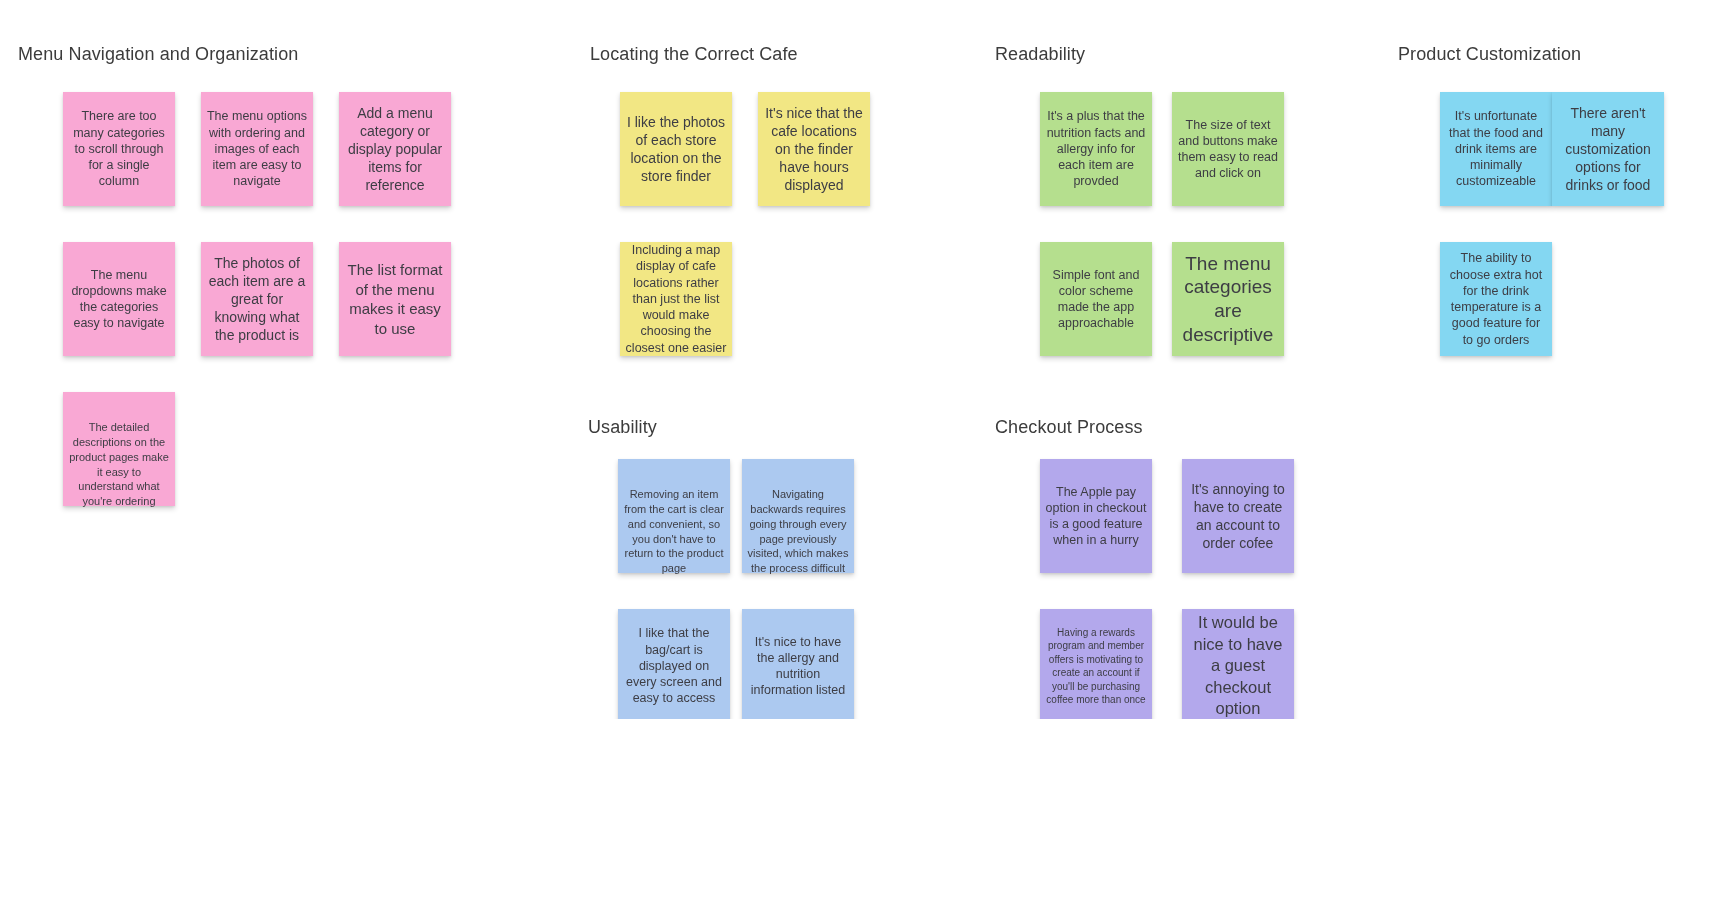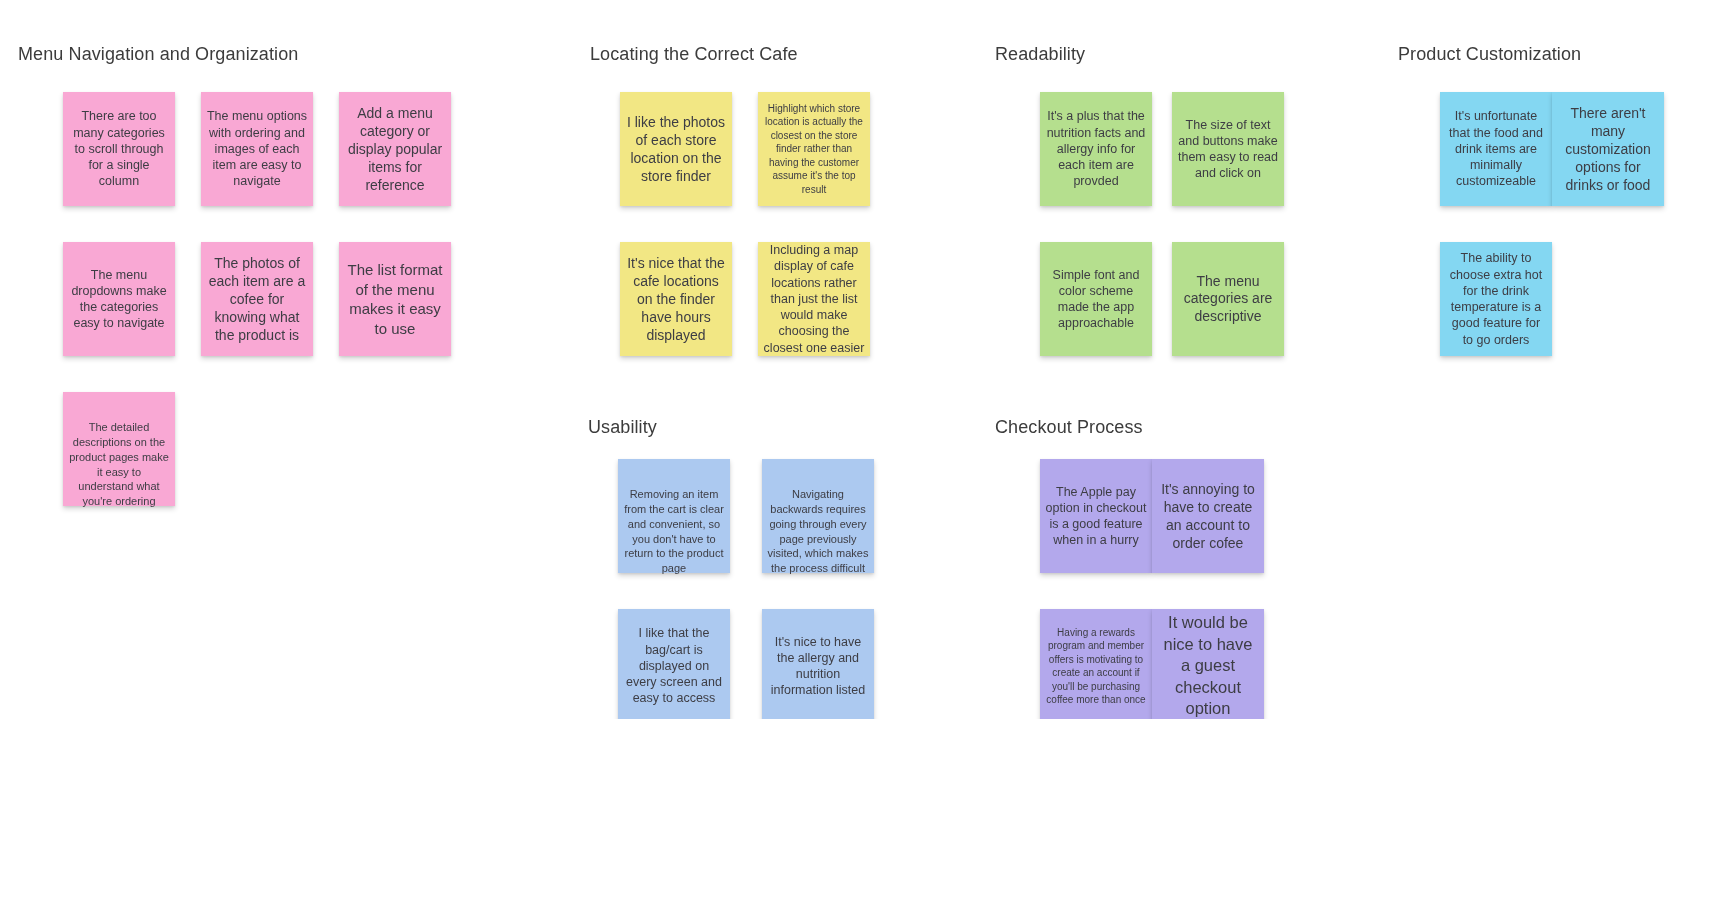--- a/index.html
+++ b/index.html
@@ -56,40 +56,40 @@
   .c-blue   { background: #ACC9F0; }
   .c-purple { background: #B3A8EC; }
 
   
   .sz-xs { font-size: 10px;   line-height: 1.35; }
   .sz-s  { font-size: 11px;   line-height: 1.35; margin-top: 31px; }
   .sz-m  { font-size: 12.5px; }
   .sz-ml { font-size: 14px;   }
   .sz-lm { font-size: 15px;   }
   .sz-l  { font-size: 16.5px; }
-  .sz-xl { font-size: 14px;   line-height: 1.25; }
+  .sz-xl { font-size: 19px;   line-height: 1.25; }
 
   
   .sec0 { left: 18px;  top: 44px; }
   .sec0 .notes-grid { left: 45px; top: 48px; grid-template-columns: repeat(3, 112px); column-gap: 26px; }
 
   .sec1 { left: 590px; top: 44px; }
   .sec1 .notes-grid { left: 30px; top: 48px; grid-template-columns: repeat(2, 112px); column-gap: 26px; }
 
   .sec2 { left: 995px; top: 44px; }
   .sec2 .notes-grid { left: 45px; top: 48px; grid-template-columns: repeat(2, 112px); column-gap: 20px; }
 
   .sec3 { left: 1398px; top: 44px; }
   .sec3 .notes-grid { left: 42px; top: 48px; grid-template-columns: repeat(2, 112px); }
 
   .sec4 { left: 588px; top: 417px; }
-  .sec4 .notes-grid { left: 30px; top: 42px; grid-template-columns: repeat(2, 112px); column-gap: 32px; }
+  .sec4 .notes-grid { left: 30px; top: 42px; grid-template-columns: repeat(2, 112px); column-gap: 12px; }
 
   .sec5 { left: 995px; top: 417px; }
-  .sec5 .notes-grid { left: 45px; top: 42px; grid-template-columns: repeat(2, 112px); }
+  .sec5 .notes-grid { left: 45px; top: 42px; grid-template-columns: repeat(2, 112px); column-gap: 30px; }
 </style>
 </head>
 <body>
 
 <div class="canvas">
 
   <section class="board-section sec0">
     <h2 class="section-title">Menu Navigation and Organization</h2>
     <div class="notes-grid">
       <div class="note c-pink">
@@ -98,41 +98,38 @@
       <div class="note c-pink">
           <span class="note-text sz-m">The menu options with ordering and images of each item are  easy to navigate</span>
         </div>
       <div class="note c-pink">
           <span class="note-text sz-ml">Add a menu category or display popular items for reference</span>
         </div>
       <div class="note c-pink">
           <span class="note-text sz-m">The menu dropdowns make the categories easy to navigate</span>
         </div>
       <div class="note c-pink">
-          <span class="note-text sz-ml">The photos of each item are a cofee for knowing what the product is</span>
+          <span class="note-text sz-ml">The photos of each item are a great for knowing what the product is</span>
         </div>
       <div class="note c-pink">
           <span class="note-text sz-lm">The list format of the menu makes it easy to use</span>
         </div>
       <div class="note c-pink">
           <span class="note-text sz-s">The detailed descriptions on the product pages make it easy to understand what you're ordering</span>
         </div>
     </div>
   </section>
 
   <section class="board-section sec1">
     <h2 class="section-title">Locating the Correct Cafe</h2>
     <div class="notes-grid">
       <div class="note c-yellow">
           <span class="note-text sz-ml">I like the photos of each store location on the store finder</span>
         </div>
       <div class="note c-yellow">
-          <span class="note-text sz-xs">Highlight which store location is actually the closest on the store finder rather than having the customer assume it's the top result</span>
-        </div>
-      <div class="note c-yellow">
           <span class="note-text sz-ml">It's nice that the cafe locations on the finder have hours displayed</span>
         </div>
       <div class="note c-yellow">
           <span class="note-text sz-m">Including a map display of cafe locations rather than just the list would make choosing the closest one easier</span>
         </div>
     </div>
   </section>
 
   <section class="board-section sec2">
     <h2 class="section-title">Readability</h2>

